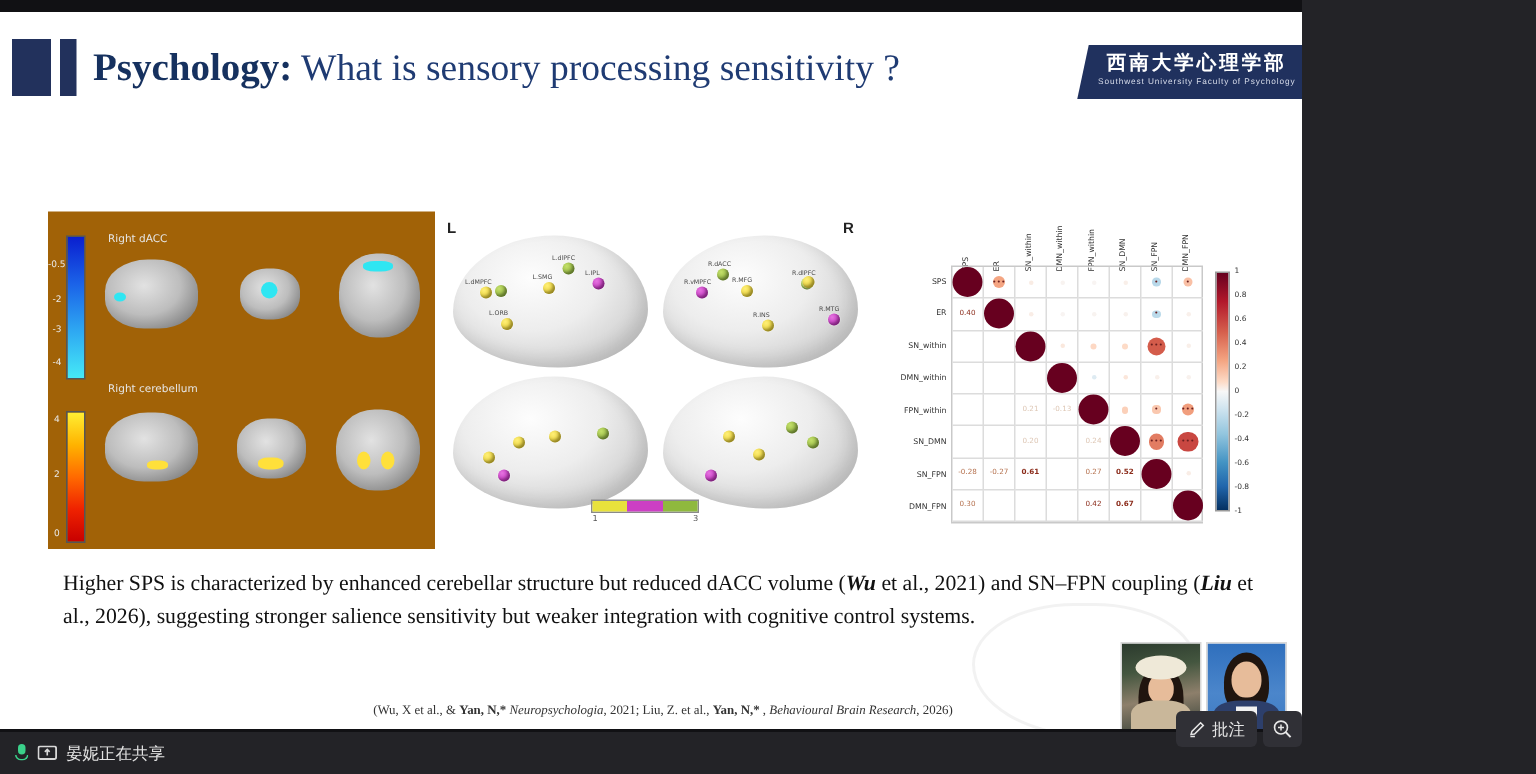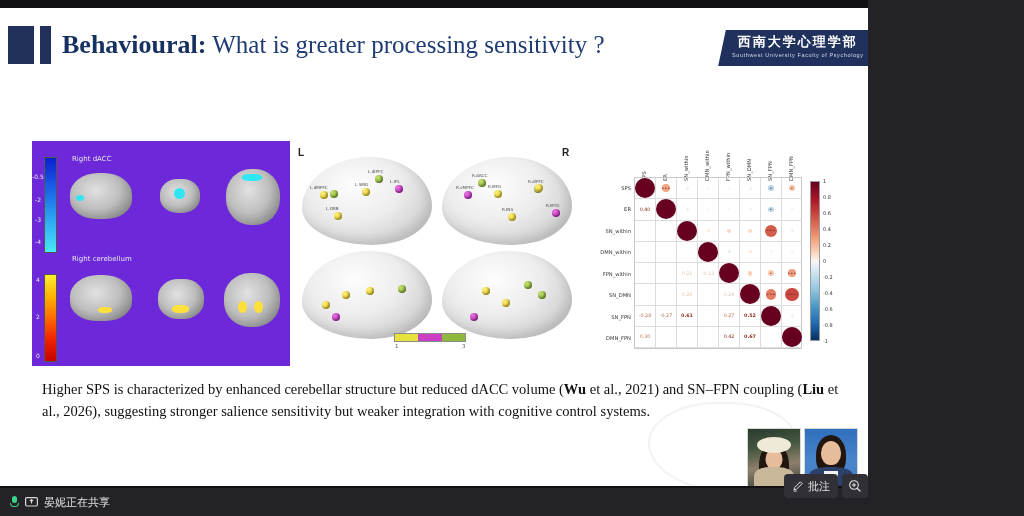--- a/index.html
+++ b/index.html
@@ -31,21 +31,21 @@
 
   
   .fact { position:absolute; left:20px; top:66px; width:828px; text-align:center;
     font-family:"Liberation Serif", serif; font-weight:bold; font-size:16.5px;
     color:#111; line-height:1.42; }
 
   
   .fig { position:absolute; left:32px; top:131px; width:820px; height:229px; }
 
   
-  .panelA { position:absolute; left:0; top:2px; width:258px; height:225px; background:#6d28d9; }
+  .panelA { position:absolute; left:0; top:2px; width:258px; height:225px; background:#a16207; }
   .cbar { position:absolute; width:13px; border:1px solid #555; }
   .cbar.blue { left:12px; top:16px; height:96px;
     background:linear-gradient(to bottom,#0a1fcf,#1b63e8,#2ea8f2,#45e9f7); }
   .cbar.warm { left:12px; top:133px; height:88px;
     background:linear-gradient(to bottom,#ffee33,#ffb300,#ff6a00,#ef2200,#c80000); }
   .cbar-lab { position:absolute; color:#e9e9e9; font-size:6px; font-family:"DejaVu Sans",sans-serif; }
   .plabel { position:absolute; color:#e6e6e6; font-size:7px; font-family:"DejaVu Sans",sans-serif; }
   .brain-slice { position:absolute; border-radius:46% 46% 42% 42%;
     background:radial-gradient(ellipse at 42% 38%, #e2e2e2 0%, #bdbdbd 48%, #8d8d8d 76%, #5c5c5c 100%); }
   .blob { position:absolute; border-radius:50%; filter:blur(.4px); }
@@ -88,21 +88,21 @@
     white-space:nowrap; font-family:"DejaVu Sans",sans-serif; }
   .cm-scale { position:absolute; left:216px; top:42px; width:10px; height:160px;
     border:1px solid #9a9a9a;
     background:linear-gradient(to bottom,#67001f 0%,#b2182b 12%,#d6604d 25%,#f4a582 37%,
       #fddbc7 46%,#f7f7f7 50%,#d1e5f0 57%,#92c5de 68%,#4393c3 80%,#2166ac 90%,#053061 100%); }
   .cm-stick { position:absolute; font-size:5px; color:#333; font-family:"DejaVu Sans",sans-serif; }
 
   
   .cap { position:absolute; left:42px; top:370px; width:800px;
     font-family:"Liberation Serif", serif; font-size:14.5px; color:#111; line-height:1.53; }
-  .cap b { font-weight:bold; }
+  .cap b { font-weight:bold;font-style:italic; }
   .cite { position:absolute; left:42px; top:460px; width:800px; text-align:center;
     font-family:"Liberation Serif", serif; font-size:8.6px; color:#333; }
   .cite b { font-weight:bold; } .cite i { font-style:italic; }
 
   
   .photos { position:absolute; left:747px; top:420px; width:112px; height:62px; display:flex; gap:3px; }
   .photo { width:54px; height:62px; border:1px solid #d8d8d8; position:relative; overflow:hidden; }
   .ph1 { background:linear-gradient(170deg,#2b3a2d 0%,#44563f 30%,#8d7f6b 60%,#2e3b33 100%); }
   .ph2 { background:linear-gradient(180deg,#2f6fbd 0%,#4b86cb 55%,#3d79c2 100%); }
   .ph-face { position:absolute; left:50%; transform:translateX(-50%); border-radius:50% 50% 46% 46%;
@@ -155,21 +155,21 @@
 
 <div id="app">
 
   <div id="share-area">
     <div id="slide">
 
       <div class="hdr">
         <div class="hdr-bar1"></div>
         <div class="hdr-bar2"></div>
         <div class="hdr-title">
-          <b>Behavioural:</b><span class="q"> What is greater processing sensitivity ?</span>
+          <b>Psychology:</b><span class="q"> What is sensory processing sensitivity ?</span>
         </div>
         <div class="hdr-logo">
           <div class="hdr-logo-inner">
             <div class="logo-cn">西南大学心理学部</div>
             <div class="logo-en">Southwest University Faculty of Psychology</div>
           </div>
         </div>
       </div>
       <div class="hdr-rule"></div>
 
@@ -473,20 +473,23 @@
         </div>
       </div>
 
       <div class="wm"></div>
       <div class="cap">
         Higher SPS is characterized by enhanced cerebellar structure but reduced dACC volume (<b>Wu</b> et al., 2021) and
         SN–FPN coupling (<b>Liu</b> et al., 2026), suggesting stronger salience sensitivity but weaker integration with
         cognitive control systems.
       </div>
 
+      <div class="cite">
+        (Wu, X et al., &amp; <b>Yan, N,*</b> <i>Neuropsychologia</i>, 2021; Liu, Z. et al., <b>Yan, N,*</b> , <i>Behavioural Brain Research</i>, 2026)
+      </div>
 
       <div class="photos">
         <div class="photo ph1">
           <div class="ph-hair" style="top:14px;width:30px;height:44px;"></div>
           <div class="ph-face" style="top:20px;width:17px;height:20px;"></div>
           <div class="ph-hat" style="top:8px;width:34px;height:16px;background:#efe9d8;"></div>
           <div class="ph-body" style="bottom:0;width:40px;height:22px;background:#c9b79a;"></div>
         </div>
         <div class="photo ph2">
           <div class="ph-hair" style="top:6px;width:30px;height:40px;"></div>

